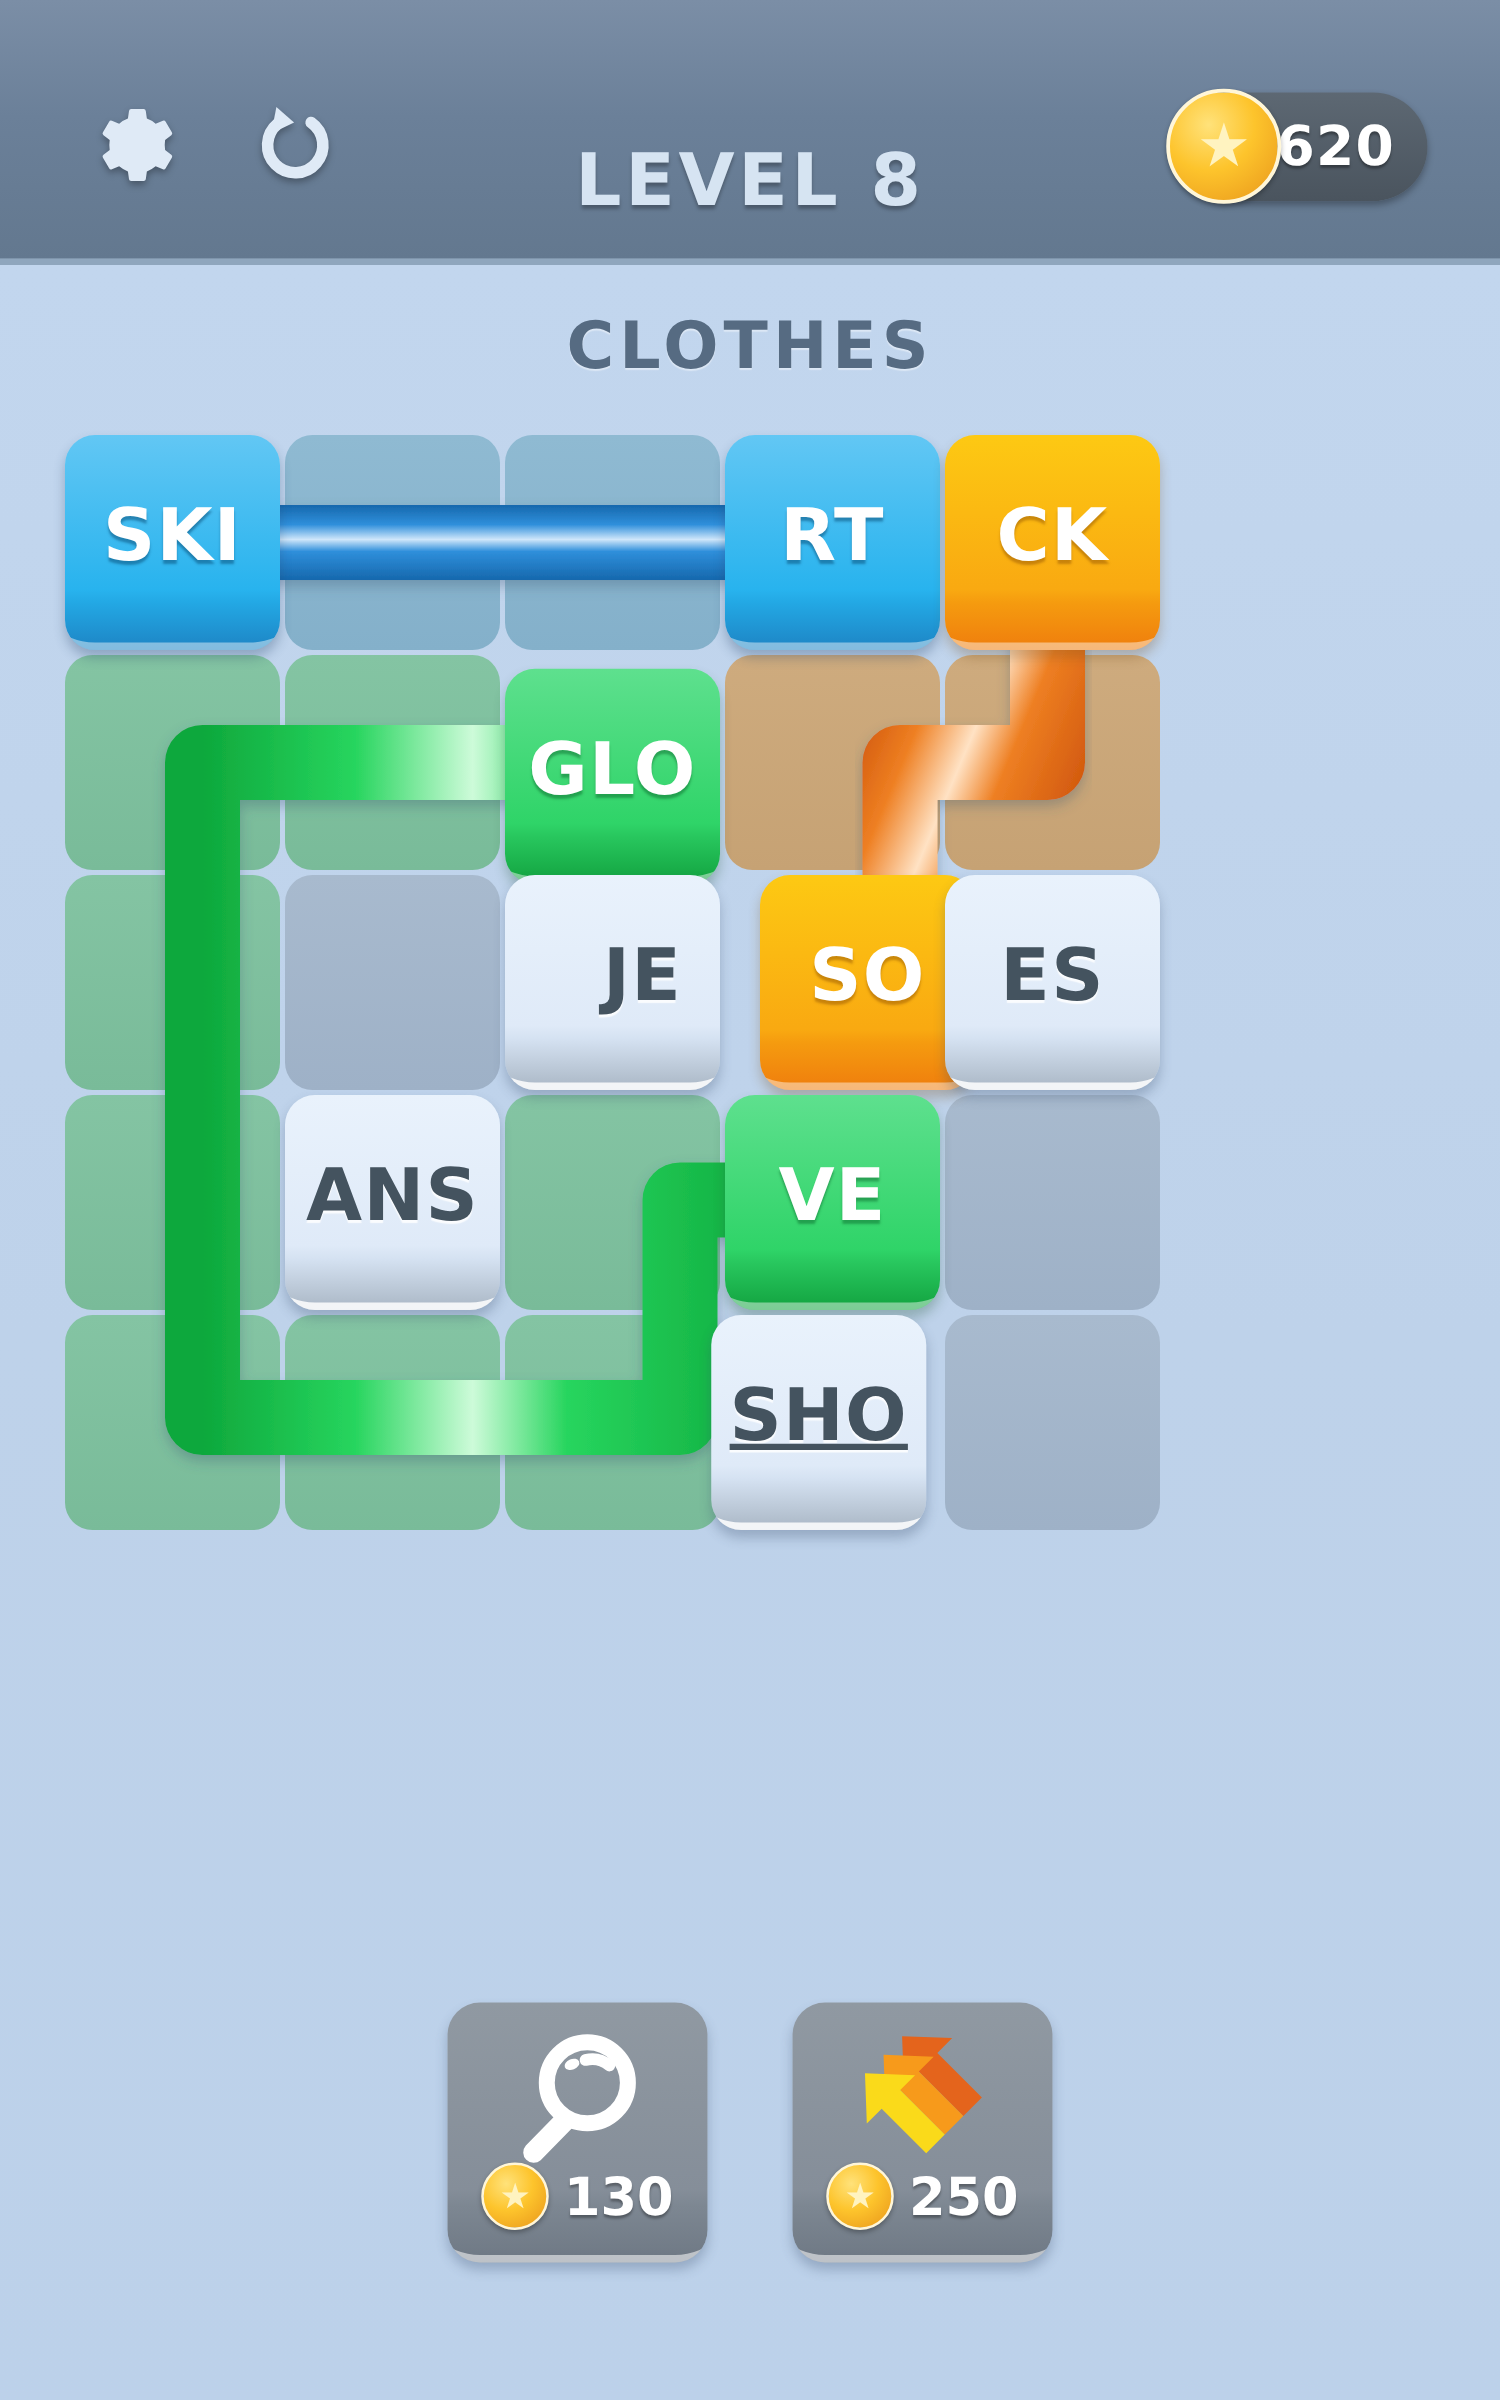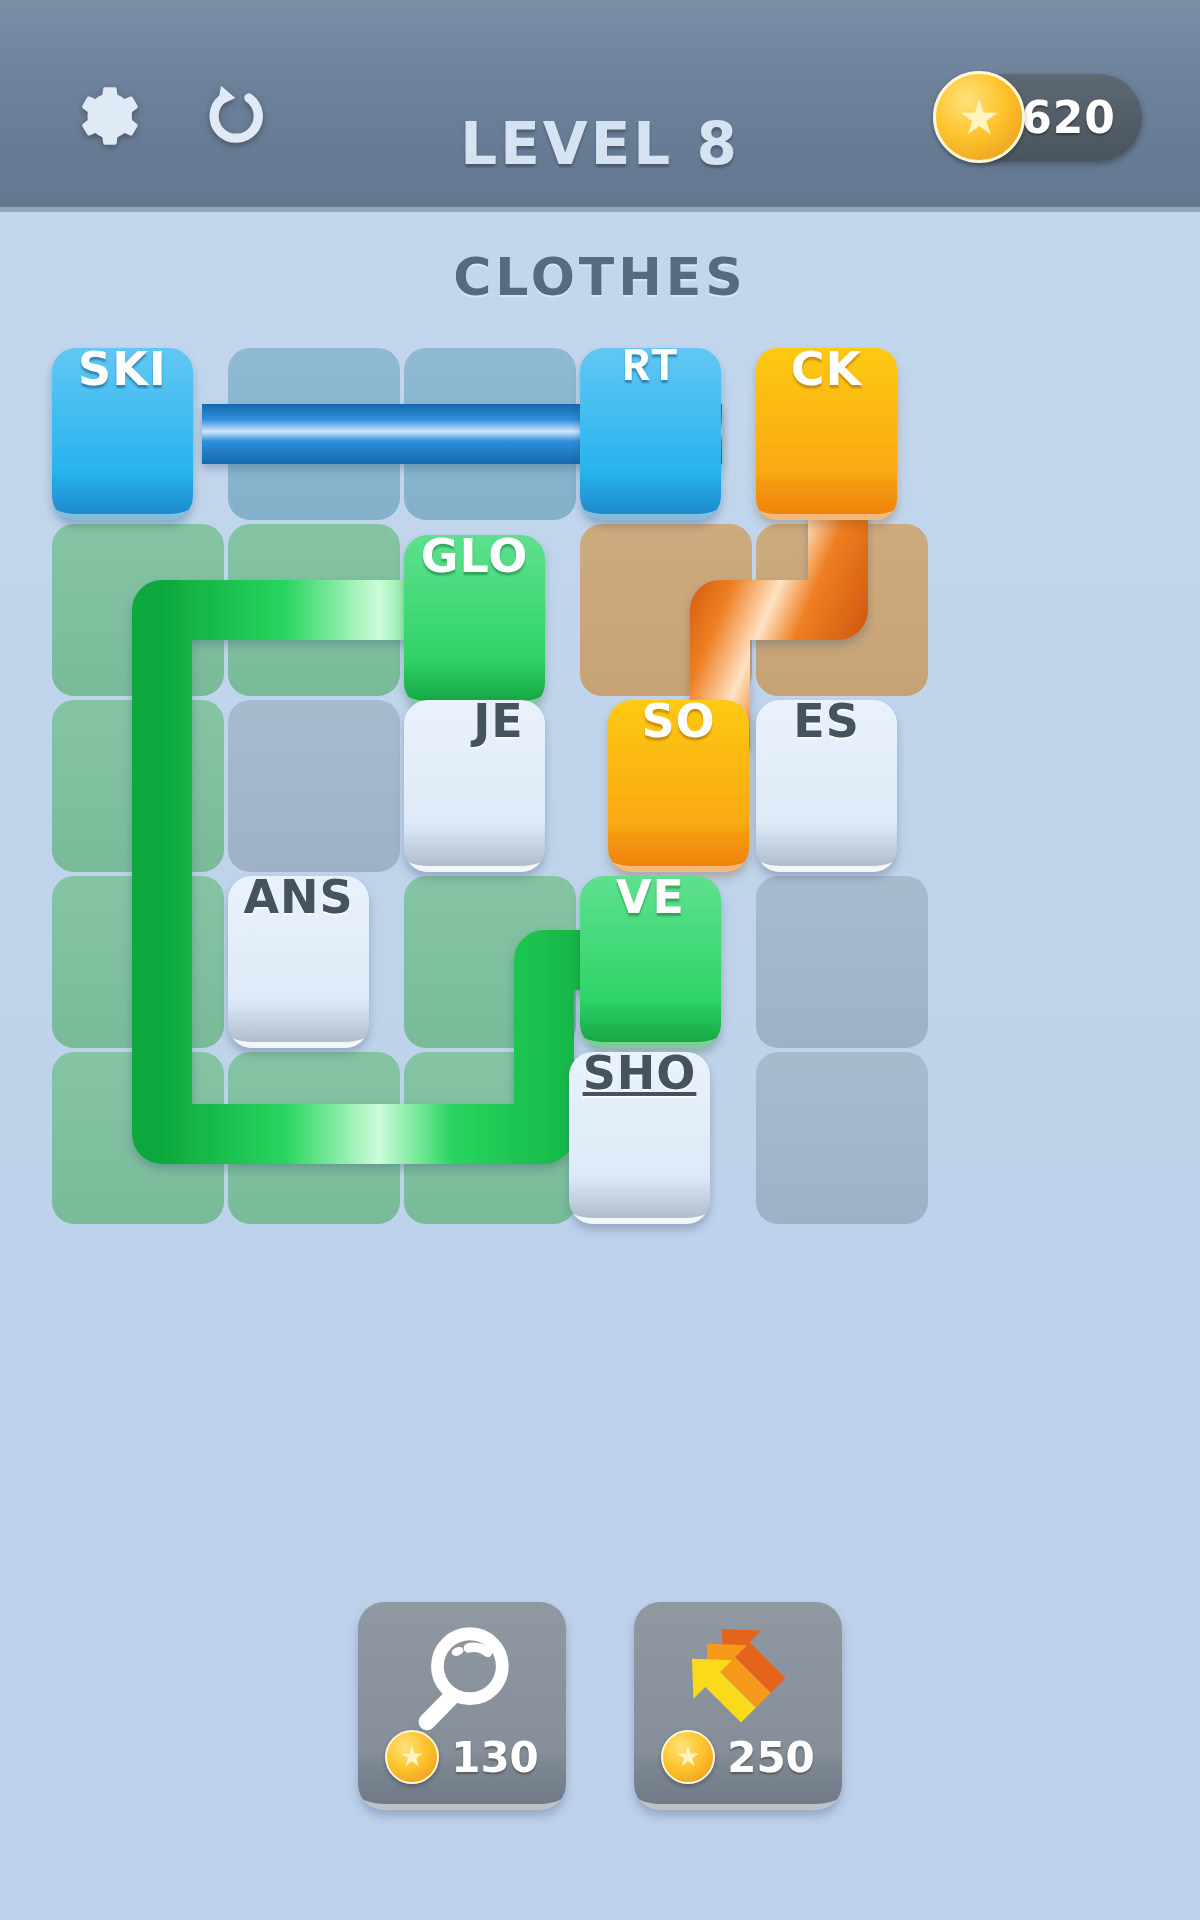--- a/index.html
+++ b/index.html
@@ -103,24 +103,24 @@
   .cell.tint-orange {
     background: linear-gradient(180deg, #ceab7e 0%, #c6a274 100%);
   }
   .cell.hidden-cell { background: transparent; }
 
   
   #paths { position: absolute; left: 0; top: 0; width: 877px; height: 877px; pointer-events: none; }
 
   
   .tile {
-    position: absolute; width: 141px; height: 172px;
+    position: absolute; width: 172px; height: 172px;
     border-radius: 24px;
-    display: flex; align-items: flex-start; justify-content: center;
-    font-size: 46px; font-weight: bold; letter-spacing: 1px;
+    display: flex; align-items: center; justify-content: center;
+    font-size: 58px; font-weight: bold; letter-spacing: 1px;
     cursor: pointer;
   }
   .tile .lbl { position: relative; top: -6px; }
 
   .tile.blue {
     background: linear-gradient(180deg, #62c7f4 0%, #28b3ee 72%, #23a8e4 78%, #1d84c4 100%);
     color: #ffffff;
     text-shadow: 0 3px 2px rgba(0,60,100,.45);
     box-shadow: 0 6px 9px rgba(40,70,110,.32), inset 0 -34px 0 -28px rgba(255,255,255,.45);
   }
@@ -286,24 +286,24 @@
 
       <g filter="url(#pipeshadow)">
         <path d="M 400 262 L 110 262 L 110 786 L 492 786 L 492 612 L 580 612" fill="none" stroke="url(#ggreen)" stroke-width="60" stroke-linecap="butt" stroke-linejoin="round"></path>
       </g>
     </svg>
 
     <div id="tiles-layer">
         <div class="tile blue" style="left: 0px; top: 0px;">
           <span class="lbl">SKI</span>
         </div>
-        <div class="tile blue" style="left: 528px; top: 0px; font-family: Liberation Mono, monospace;">
+        <div class="tile blue" style="left: 528px; top: 0px;">
           <span class="lbl">RT</span>
         </div>
-        <div class="tile amber" style="left: 704px; top: 0px; border-radius: 21px;">
+        <div class="tile amber" style="left: 704px; top: 0px;">
           <span class="lbl">CK</span>
         </div>
         <div class="tile green" style="left: 352px; top: 176px; margin-top: 11px;">
           <span class="lbl">GLO</span>
         </div>
         <div class="tile light" style="left: 352px; top: 352px; padding-left: 48px;">
           <span class="lbl">JE</span>
         </div>
         <div class="tile amber" style="left: 528px; top: 352px; margin-left: 28px;">
           <span class="lbl">SO</span>

